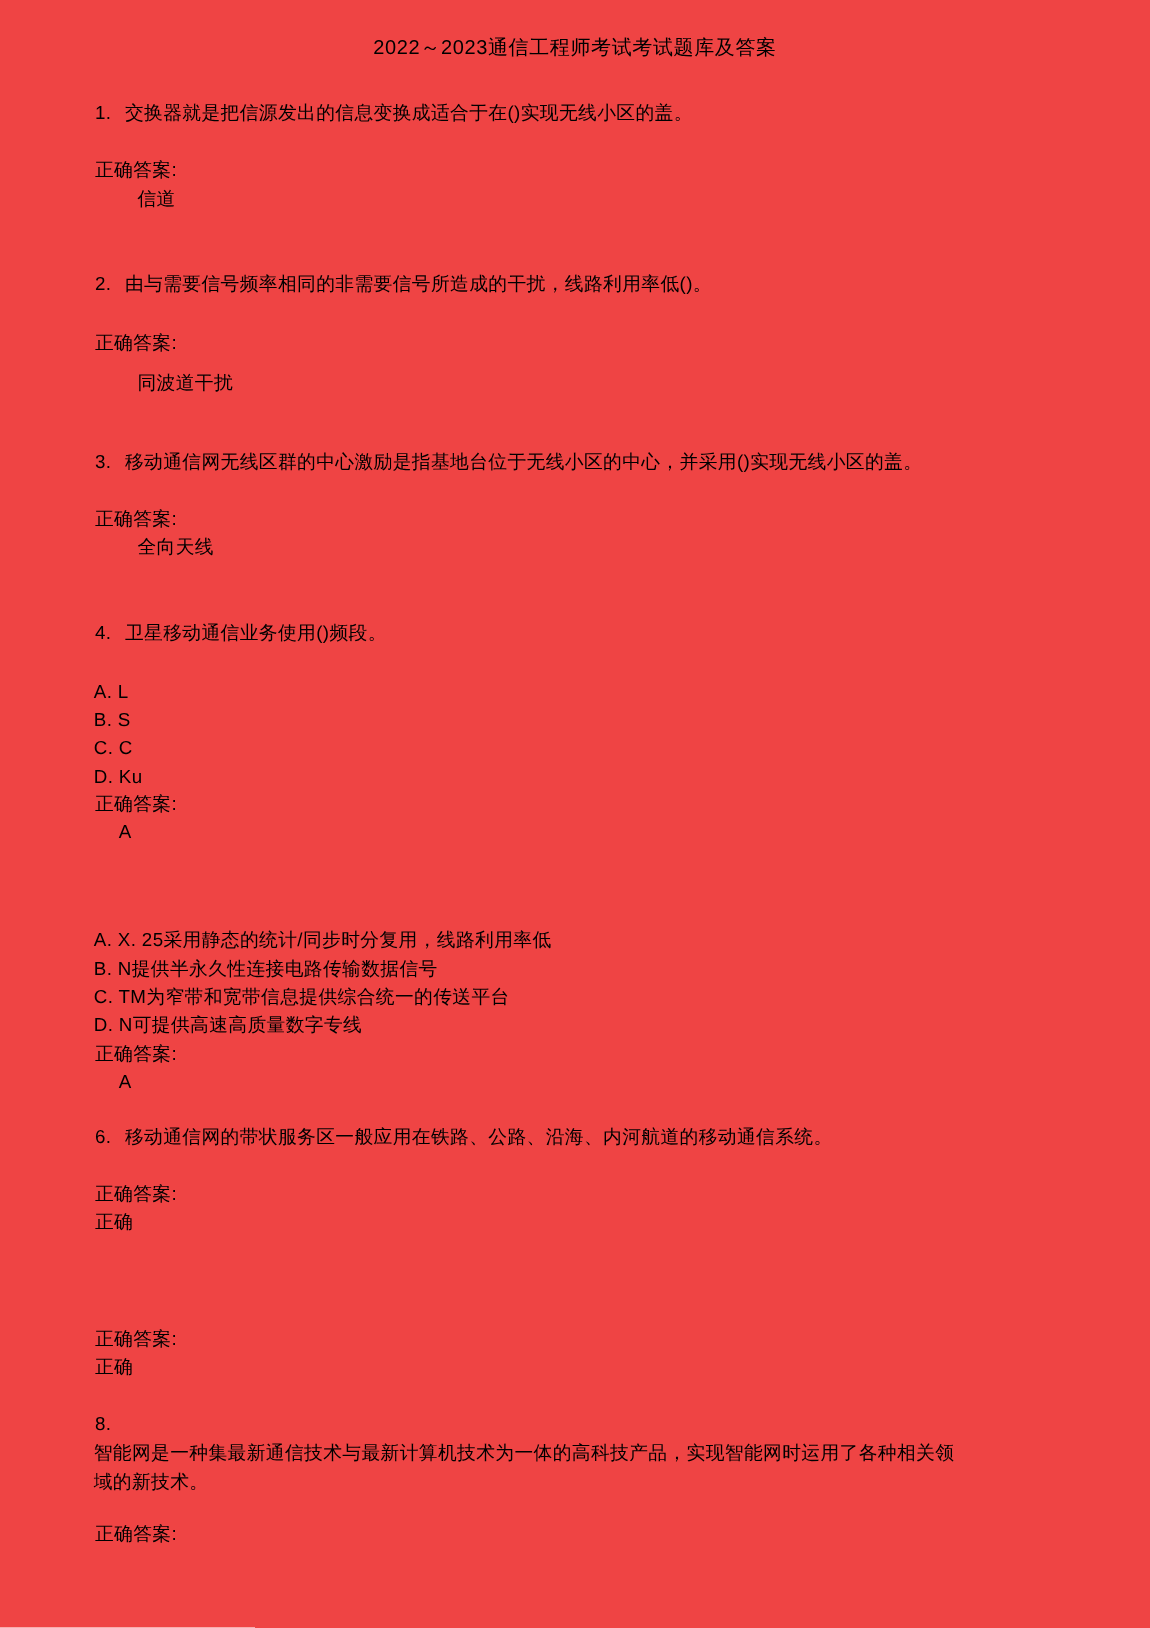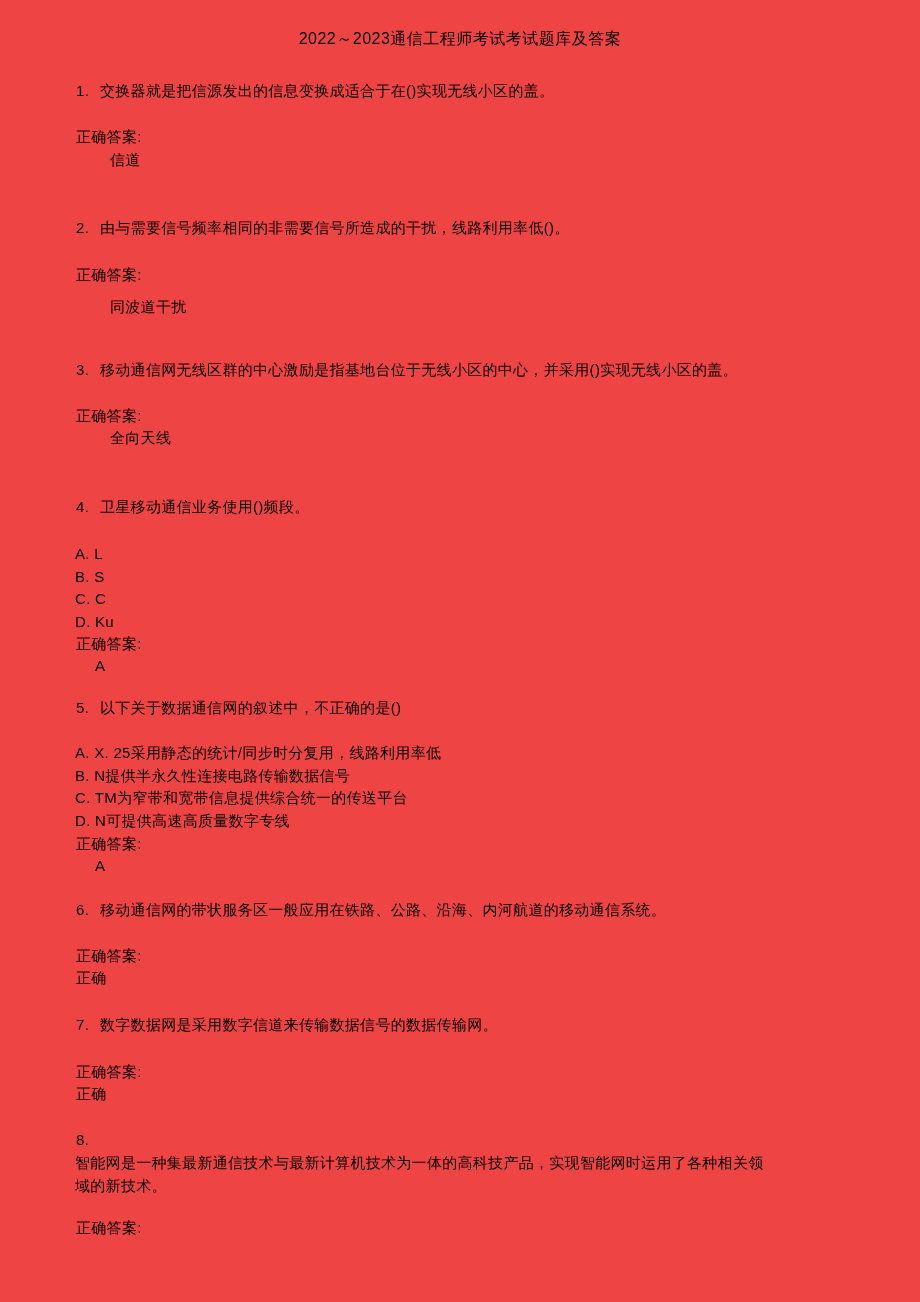--- a/index.html
+++ b/index.html
@@ -85,33 +85,31 @@
   <div class="ln q3-a">全向天线</div>
 
   <div class="ln q4-t"><span class="qnum">4.</span><span>卫星移动通信业务使用()频段。</span></div>
   <div class="ln q4-o0">A. L</div>
   <div class="ln q4-o1">B. S</div>
   <div class="ln q4-o2">C. C</div>
   <div class="ln q4-o3">D. Ku</div>
   <div class="ln q4-lab">正确答案:</div>
   <div class="ln q4-a">A</div>
 
-  <div class="ln q5-t"><span class="qnum">5.</span><span>以下关于数据通信网的叙述中，不正确的是()</span></div>
   <div class="ln q5-o0">A. X. 25采用静态的统计/同步时分复用，线路利用率低</div>
   <div class="ln q5-o1">B. N提供半永久性连接电路传输数据信号</div>
   <div class="ln q5-o2">C. TM为窄带和宽带信息提供综合统一的传送平台</div>
   <div class="ln q5-o3">D. N可提供高速高质量数字专线</div>
   <div class="ln q5-lab">正确答案:</div>
   <div class="ln q5-a">A</div>
 
   <div class="ln q6-t"><span class="qnum">6.</span><span>移动通信网的带状服务区一般应用在铁路、公路、沿海、内河航道的移动通信系统。</span></div>
   <div class="ln q6-lab">正确答案:</div>
   <div class="ln q6-a">正确</div>
 
-  <div class="ln q7-t"><span class="qnum">7.</span><span>数字数据网是采用数字信道来传输数据信号的数据传输网。</span></div>
   <div class="ln q7-lab">正确答案:</div>
   <div class="ln q7-a">正确</div>
 
   <div class="ln q8-n">8.</div>
   <div class="ln q8-t1">智能网是一种集最新通信技术与最新计算机技术为一体的高科技产品，实现智能网时运用了各种相关领</div>
   <div class="ln q8-t2">域的新技术。</div>
   <div class="ln q8-lab">正确答案:</div>
 
 </div>
 

